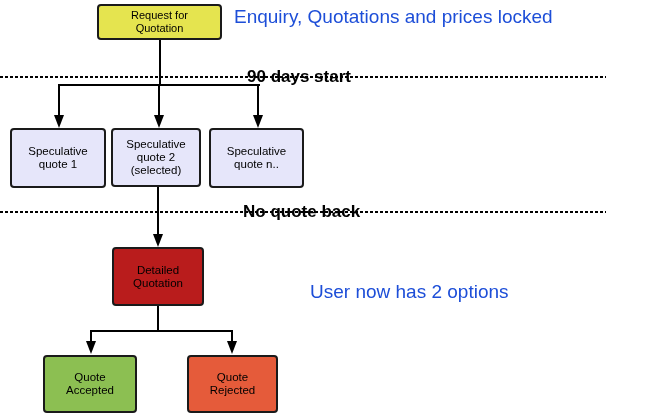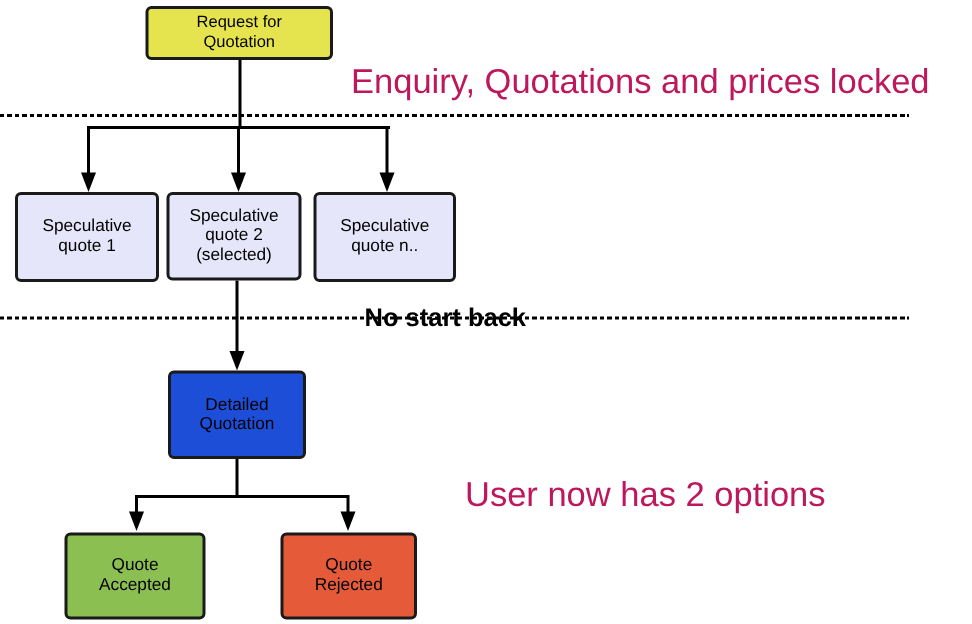--- a/index.html
+++ b/index.html
@@ -33,25 +33,24 @@
   }
   .arrow-down {
     position: absolute;
     width: 0; height: 0;
     border-left: 5px solid transparent;
     border-right: 5px solid transparent;
     border-top: 13px solid #000;
   }
   .annotation {
     position: absolute;
-    font-size: 23px;
+    font-size: 19px;
     line-height: 23px;
-    color: #be185d;
+    color: #1d4ed8;
     white-space: pre-line;
-    margin-top: 38px;
   }
   .phase-label {
     position: absolute;
     font-size: 17px;
     font-weight: bold;
     color: #000;
     white-space: nowrap;
   }
   
   #n-request  { left: 97px;  top: 4px;   width: 125px; height: 36px; font-size: 11px; }
@@ -82,32 +81,33 @@
   <div class="line" style="left:157px; top:306px; width:2px; height:26px;"></div>
   <div class="line" style="left:90px;  top:330px; width:143px; height:2px;"></div>
   <div class="line" style="left:90px;  top:332px; width:2px; height:10px;"></div>
   <div class="line" style="left:231px; top:332px; width:2px; height:10px;"></div>
   <div class="arrow-down" style="left:86px;  top:341px;"></div>
   <div class="arrow-down" style="left:227px; top:341px;"></div>
 
   <div class="dotted" style="left:0; top:76px; width:606px;"></div>
   <div class="dotted" style="left:0; top:211px; width:606px;"></div>
 
-  <div class="phase-label" style="left:243px; top:202px;">No start back</div>
+  <div class="phase-label" style="left:247px; top:67px;">90 days start</div>
+  <div class="phase-label" style="left:243px; top:202px;">No quote back</div>
 
   <div class="node" id="n-request" style="background: rgb(229, 228, 79);">Request for
 Quotation</div>
   <div class="node" id="n-spec1" style="background: rgb(230, 230, 250);">Speculative
 quote 1</div>
   <div class="node" id="n-spec2" style="background: rgb(230, 230, 250);">Speculative
 quote 2
 (selected)</div>
   <div class="node" id="n-specn" style="background: rgb(230, 230, 250);">Speculative
 quote n..</div>
-  <div class="node" id="n-detailed" style="background: #1d4ed8;">Detailed
+  <div class="node" id="n-detailed" style="background: #b91c1c;">Detailed
 Quotation</div>
   <div class="node" id="n-accepted" style="background: rgb(140, 191, 82);">Quote
 Accepted</div>
   <div class="node" id="n-rejected" style="background: rgb(229, 91, 58);">Quote
 Rejected</div>
 
   <div class="annotation" style="left:234px; top:5px; white-space:nowrap;">Enquiry, Quotations and prices locked</div>
   <div class="annotation" style="left:310px; top:280px; white-space:nowrap;">User now has 2 options</div>
 
 </div>

